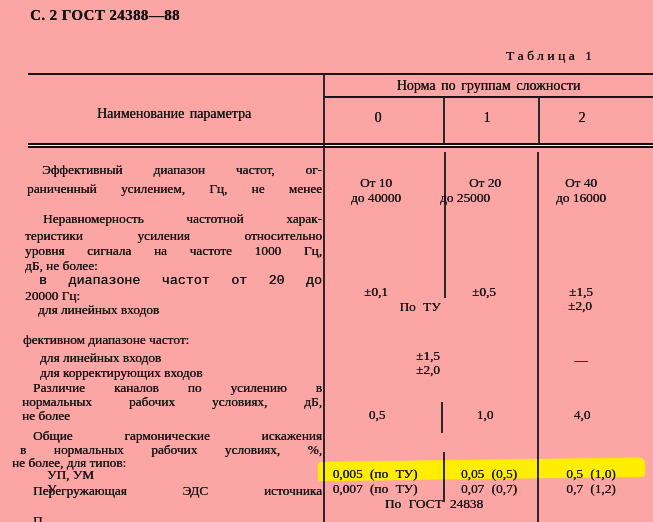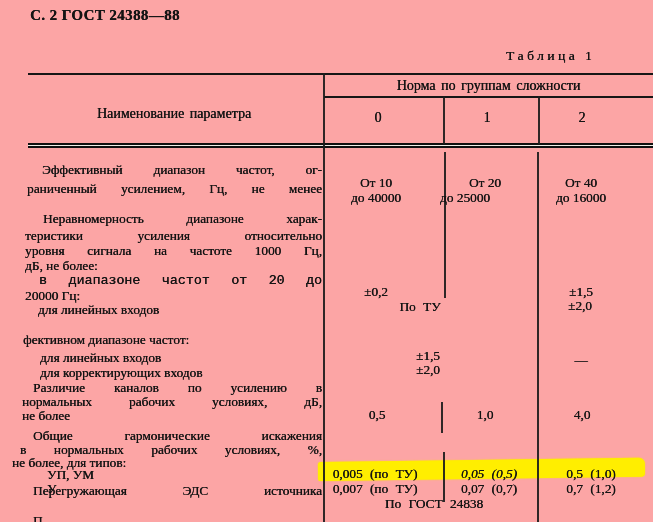--- a/index.html
+++ b/index.html
@@ -91,21 +91,21 @@
   <div class="vrule ln" style="left:537px;top:152px;height:370px;"></div>
 
   <div class="hcell name-hdr txt">Наименование параметра</div>
   <div class="hcell group-hdr txt">Норма по группам сложности</div>
   <div class="hcell gc0 txt">0</div>
   <div class="hcell gc1 txt">1</div>
   <div class="hcell gc2 txt">2</div>
 
   <div class="nl j txt" style="top:163px;left:42px;width:280px;">Эффективный диапазон частот, ог-</div>
   <div class="nl j txt" style="top:182px;left:27px;width:295px;">раниченный усилением, Гц, не менее</div>
-  <div class="nl j txt" style="top:212px;left:43px;width:279px;">Неравномерность диапазоне харак-</div>
+  <div class="nl j txt" style="top:212px;left:43px;width:279px;">Неравномерность частотной харак-</div>
   <div class="nl j txt" style="top:229px;left:25px;width:297px;">теристики усиления относительно</div>
   <div class="nl j txt" style="top:244px;left:25px;width:297px;">уровня сигнала на частоте 1000 Гц,</div>
   <div class="nl txt" style="top:259px;left:25px;">дБ, не более:</div>
   <div class="nl j txt" style="top:274px;left:39px;width:283px;font-family:Liberation Mono, monospace;">в диапазоне частот от 20 до</div>
   <div class="nl txt" style="top:289px;left:25px;">20000 Гц:</div>
   <div class="nl txt" style="top:303px;left:38px;">для линейных входов</div>
   <div class="nl txt" style="top:333px;left:23px;">фективном диапазоне частот:</div>
   <div class="nl txt" style="top:351px;left:40px;">для линейных входов</div>
   <div class="nl txt" style="top:366px;left:40px;">для корректирующих входов</div>
   <div class="nl j txt" style="top:381px;left:33px;width:289px;">Различие каналов по усилению в</div>
@@ -118,31 +118,32 @@
   <div class="nl txt" style="top:482px;left:47px;">У</div>
   <div class="nl j txt" style="top:484px;left:33px;width:289px;">Перегружающая ЭДС источника</div>
   <div class="nl txt" style="top:514px;left:33px;">П</div>
 
   <div class="val txt" style="top:176px;left:311px;width:130px;">От 10</div>
   <div class="val txt" style="top:191px;left:311px;width:130px;">до 40000</div>
   <div class="val txt" style="top:176px;left:420px;width:130px;">От 20</div>
   <div class="val txt" style="top:191px;left:400px;width:130px;">до 25000</div>
   <div class="val txt" style="top:176px;left:516px;width:130px;">От 40</div>
   <div class="val txt" style="top:191px;left:516px;width:130px;">до 16000</div>
-  <div class="val txt" style="top:285px;left:311px;width:130px;">±0,2</div>
+  <div class="val txt" style="top:285px;left:311px;width:130px;">±0,1</div>
+  <div class="val txt" style="top:285px;left:419px;width:130px;">±0,5</div>
   <div class="val txt" style="top:285px;left:516px;width:130px;">±1,5</div>
   <div class="val ws txt" style="top:300px;left:355px;width:130px;">По ТУ</div>
   <div class="val txt" style="top:299px;left:515px;width:130px;">±2,0</div>
   <div class="val txt" style="top:349px;left:363px;width:130px;">±1,5</div>
   <div class="val txt" style="top:363px;left:363px;width:130px;">±2,0</div>
   <div class="val txt" style="top:353px;left:516px;width:130px;">—</div>
   <div class="val txt" style="top:408px;left:312px;width:130px;">0,5</div>
   <div class="val txt" style="top:408px;left:420px;width:130px;">1,0</div>
   <div class="val txt" style="top:408px;left:517px;width:130px;">4,0</div>
   <div class="val ws txt" style="top:467px;left:310px;width:130px;">0,005 (по ТУ)</div>
-  <div class="val ws txt" style="top:467px;left:424px;width:130px;font-style:italic;">0,05 (0,5)</div>
+  <div class="val ws txt" style="top:467px;left:424px;width:130px;">0,05 (0,5)</div>
   <div class="val ws txt" style="top:467px;left:526px;width:130px;">0,5 (1,0)</div>
   <div class="val ws txt" style="top:482px;left:310px;width:130px;">0,007 (по ТУ)</div>
   <div class="val ws txt" style="top:482px;left:424px;width:130px;">0,07 (0,7)</div>
   <div class="val ws txt" style="top:482px;left:526px;width:130px;">0,7 (1,2)</div>
   <div class="val ws txt" style="top:497px;left:364px;width:140px;">По ГОСТ 24838</div>
 
 </div>
 
 </body></html>

